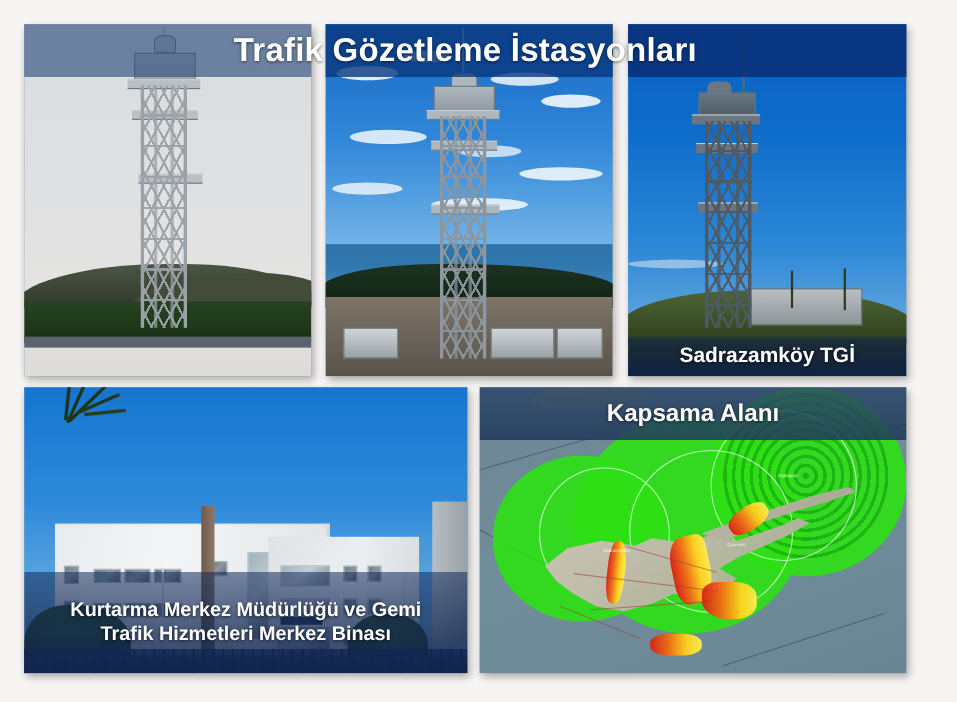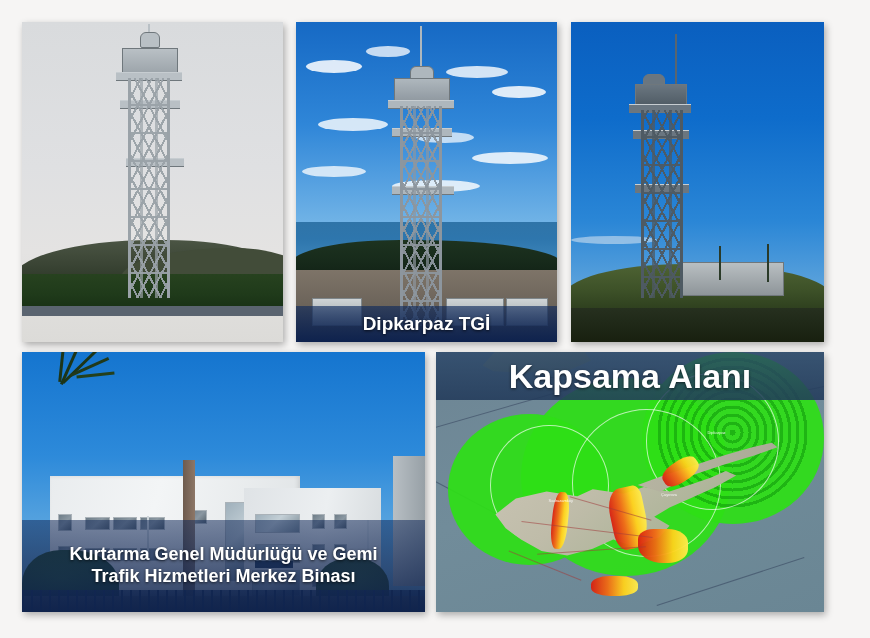--- a/index.html
+++ b/index.html
@@ -341,23 +341,20 @@
         <div class="plat" style="left:4px; top:150px; width:62px;"></div>
         <div style="position:absolute; left:12px; top:70px; right:10px; bottom:0;">
           <div class="lattice"></div>
           <div class="leg" style="left:0;"></div>
           <div class="leg" style="right:0;"></div>
           <div class="leg" style="left:13px; opacity:.7;"></div>
           <div class="leg" style="right:13px; opacity:.7;"></div>
         </div>
       </div>
 
-      <div class="caption dark">
-        <span>Dipkarpaz TGİ</span>
-      </div>
     </div>
   </div>
 
   <div class="panel" id="panel-sadrazamkoy" style="left:571px; top:22px; width:253px; height:320px;">
     <div class="photo">
       <div class="sky-deep"></div>
       <div style="position:absolute;left:0;top:214px;width:86px;height:8px;background:rgba(220,232,242,.55);border-radius:50%;"></div>
 
       <div id="p3-veg"></div>
       <div id="p3-bldg"></div>
@@ -374,23 +371,32 @@
         <div class="plat" style="left:2px; top:136px; width:54px;"></div>
         <div style="position:absolute; left:8px; top:62px; right:8px; bottom:0;">
           <div class="lattice"></div>
           <div class="leg" style="left:0;"></div>
           <div class="leg" style="right:0;"></div>
           <div class="leg" style="left:11px; opacity:.75;"></div>
           <div class="leg" style="right:11px; opacity:.75;"></div>
         </div>
       </div>
 
+      <div class="caption">
+        <span>Sadrazamköy TGİ</span>
+      </div>
     </div>
   </div>
 
+  <div id="title-banner">
+    <div class="seg s1"></div>
+    <div class="seg s2"></div>
+    <div class="seg s3"></div>
+    <div id="title-text">Trafik Gözetleme İstasyonları</div>
+  </div>
 
   <div class="panel" id="panel-hq" style="left:22px; top:352px; width:403px; height:260px;">
     <div class="photo">
       <div class="sky-bldg"></div>
 
       <div style="position:absolute;left:46px;top:-6px;width:3px;height:40px;background:#1d3517;transform:rotate(24deg);"></div>
       <div style="position:absolute;left:56px;top:-8px;width:3px;height:46px;background:#1d3517;transform:rotate(46deg);"></div>
       <div style="position:absolute;left:66px;top:-6px;width:3px;height:42px;background:#21391a;transform:rotate(66deg);"></div>
       <div style="position:absolute;left:38px;top:-4px;width:3px;height:34px;background:#1d3517;transform:rotate(6deg);"></div>
       <div style="position:absolute;left:72px;top:4px;width:3px;height:38px;background:#24401c;transform:rotate(84deg);"></div>
@@ -426,21 +432,21 @@
       <div id="bldg-tall"></div>
       <div id="bldg-trees"></div>
       <div id="bldg-trees2"></div>
       <div style="position:absolute;left:31%;bottom:52px;width:2px;height:44px;background:#cfd6da;"></div>
       <div style="position:absolute;right:14%;bottom:52px;width:2px;height:40px;background:#cfd6da;"></div>
       <div id="bldg-ground"></div>
       <div id="bldg-fence"></div>
 
       <div class="caption dark" style="height:92px; flex-direction:column; justify-content:center; line-height:1.22; font-size:18px; text-align:center;
                   background: linear-gradient(to bottom, rgba(20,44,92,0.55), rgba(14,34,76,0.88));">
-        <span>Kurtarma Genel Müdürlüğü ve Gemi</span>
+        <span>Kurtarma Merkez Müdürlüğü ve Gemi</span>
         <span>Trafik Hizmetleri Merkez Binası</span>
       </div>
     </div>
   </div>
 
   <div class="panel" id="panel-coverage" style="left:436px; top:352px; width:388px; height:260px;">
     <div class="photo">
 
       <div id="map-sea"></div>
 
@@ -481,18 +487,18 @@
       <div class="maproad" style="left:34%;top:60%;width:22%;transform:rotate(16deg);"></div>
       <div class="maproad" style="left:18%;top:82%;width:20%;transform:rotate(22deg);"></div>
 
       <div class="maplabel" style="left:70%;top:30%;">Dipkarpaz</div>
       <div class="maplabel" style="left:58%;top:54%;">Çayırova</div>
       <div class="maplabel" style="left:29%;top:56%;">Sadrazamköy</div>
 
       <div style="position:absolute;left:0;top:0;width:100%;height:48px;
                   background:linear-gradient(to bottom,rgba(42,70,104,0.80),rgba(34,58,90,0.88));
                   display:flex;align-items:center;justify-content:center;">
-        <span style="color:#fff;font-size:34px;font-weight:bold;text-shadow:0 1px 3px rgba(0,0,0,0.6);">Kapsama Alanı</span>
+        <span style="color:#fff;font-size:22px;font-weight:bold;text-shadow:0 1px 3px rgba(0,0,0,0.6);">Kapsama Alanı</span>
       </div>
     </div>
   </div>
 
 </div>
 
 </body></html>

